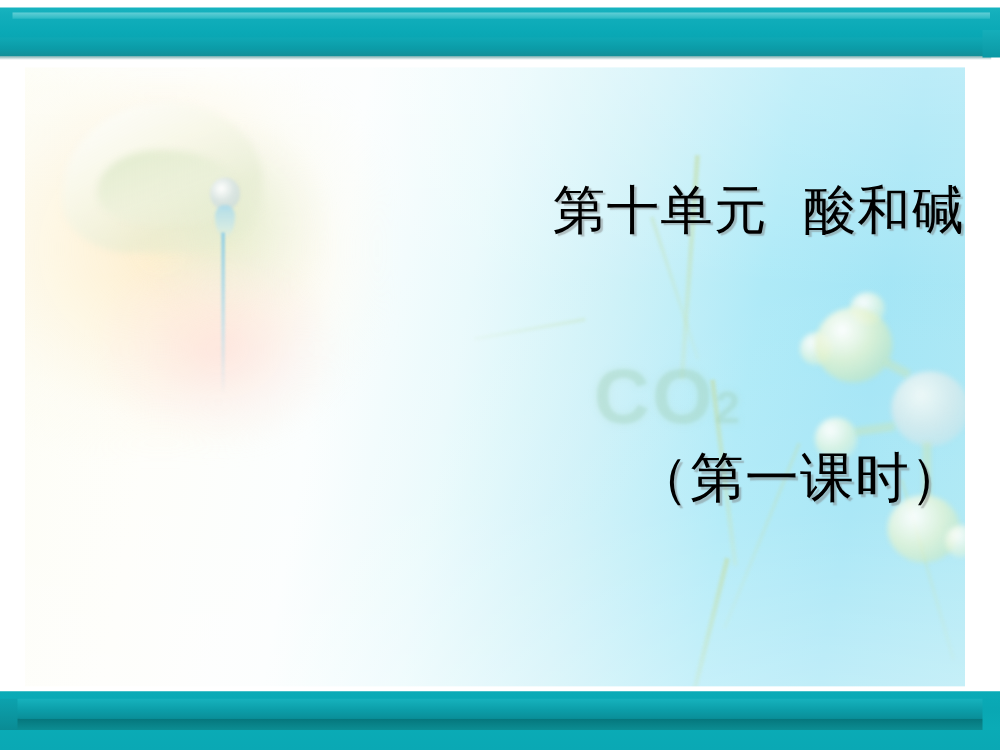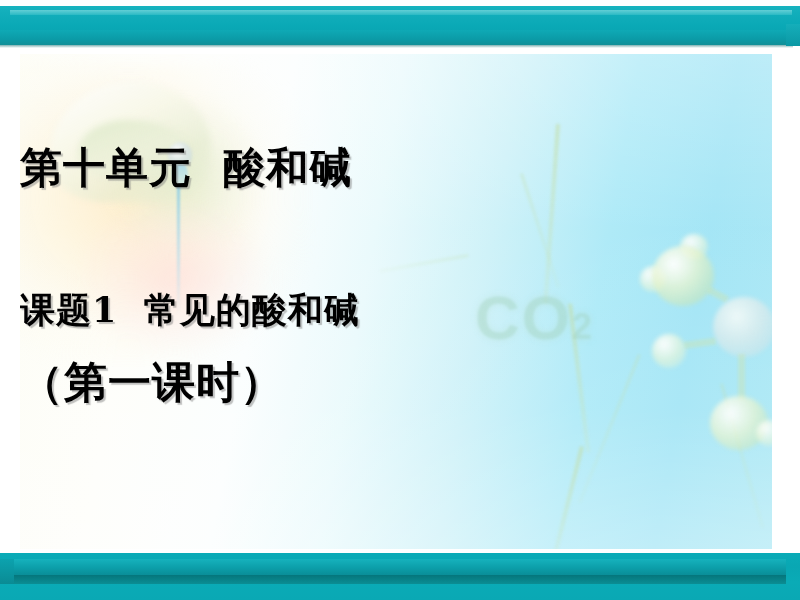--- a/index.html
+++ b/index.html
@@ -304,23 +304,23 @@
     position: absolute;
     left: 0;
     top: 0;
     width: 752px;
     height: 495px;
     pointer-events: none;
   }
   .slide-text {
     position: absolute;
     width: 100%;
-    text-align: left;
+    text-align: right;
     color: #000000;
-    font-weight: 700;
+    font-weight: 400;
     font-family: "DejaVu Serif", "Liberation Serif", serif;
     text-shadow: 2px 2px 1px rgba(120,120,120,.45);
     white-space: pre;
     pointer-events: auto;
   }
   .title-main {
     top: 86px;
     font-size: 42px;
     letter-spacing: 1px;
   }
@@ -376,21 +376,20 @@
     <div class="bond" style="left:688px; top:232px; width:22px; height:7px; transform: rotate(28deg);"></div>
     <div class="mol mol-b"></div>
     <div class="mol mol-c"></div>
     <div class="bond" style="left:664px; top:288px; width:32px; height:7px; transform: rotate(-8deg);"></div>
     <div class="bond" style="left:718px; top:300px; width:7px; height:46px;"></div>
     <div class="mol mol-d"></div>
     <div class="mol mol-e"></div>
 
     <div class="title-wrap">
       <div class="slide-text title-main">第十单元  酸和碱</div>
-      <div class="slide-text title-sub">课题1  常见的酸和碱</div>
       <div class="slide-text title-sub2">（第一课时）</div>
     </div>
 
   </div>
 
   <div class="bottom-bar-outer"></div>
   <div class="bottom-bar-tailleft"></div>
   <div class="bottom-bar-stripe"></div>
   <div class="bottom-bar-dark"></div>
 

